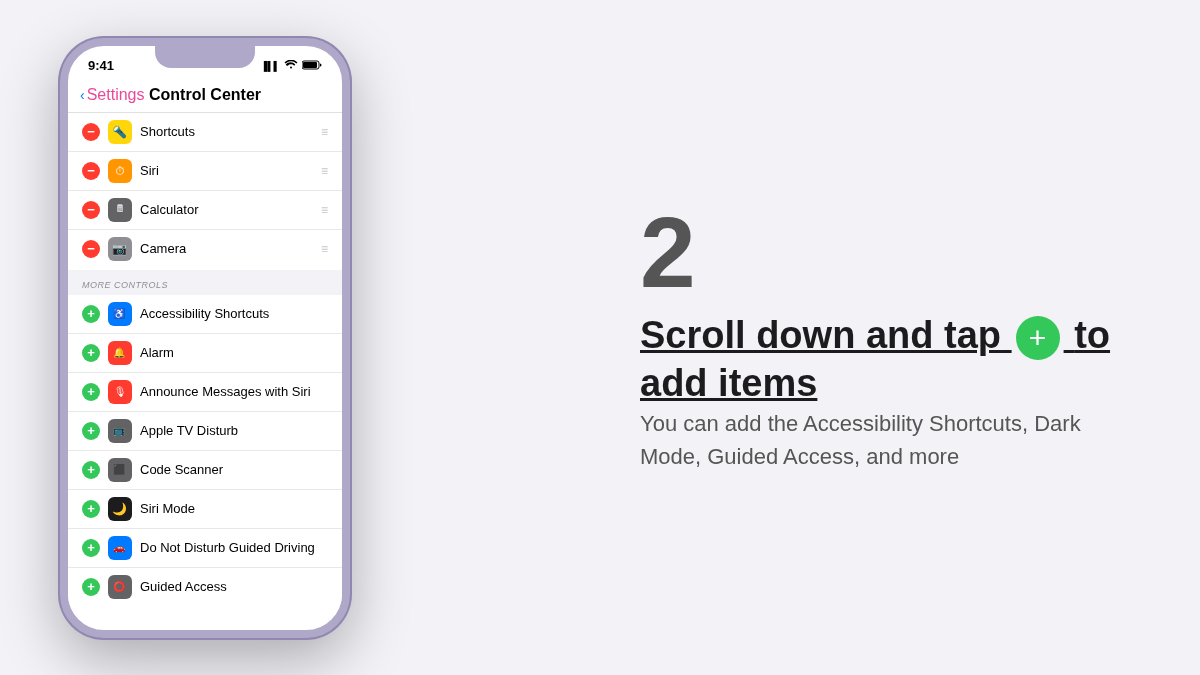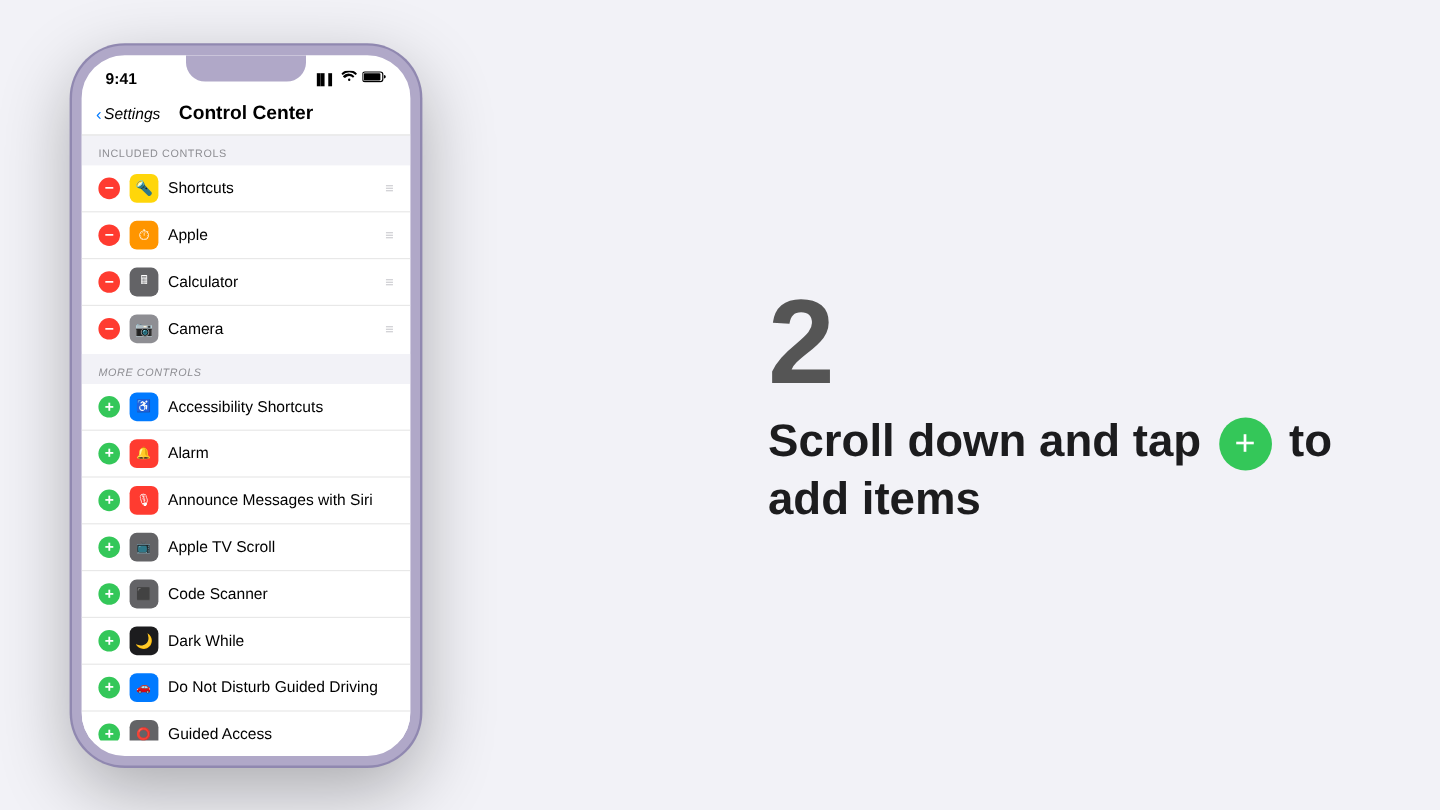--- a/index.html
+++ b/index.html
@@ -163,20 +163,21 @@
       font-weight: 700;
       color: #555;
       line-height: 1;
       margin-bottom: 10px;
     }
     .step-instruction {
       font-size: 38px;
       font-weight: 600;
       color: #1c1c1e;
       line-height: 1.25;
+      text-decoration: underline;
     }
     .step-instruction .green-plus-inline {
       display: inline-flex;
       align-items: center;
       justify-content: center;
       width: 44px;
       height: 44px;
       border-radius: 50%;
       background: #34c759;
       color: #fff;
@@ -221,41 +222,40 @@
               <rect x="1" y="2" width="14" height="6" rx="1" fill="#000"></rect>
               <path d="M18 3.5v3a1.5 1.5 0 000-3z" fill="#000"></path>
             </svg>
         </span>
       </div>
     </div>
 
     <div class="nav-bar">
       <div class="nav-back">
         <span style="color:#007aff;font-size:14px;">‹</span>
-        <span style="color:#000000;font-size:13px;font-style:italic;">Settings</span>
+        <span style="color:#ec4899;font-size:16px;">Settings</span>
       </div>
       <span class="nav-title">Control Center</span>
     </div>
 
     <div class="screen-content">
 
-      <div class="section-header">INCLUDED CONTROLS</div>
       <div class="list-section">
 
         <div class="list-item">
           <div class="minus-btn">−</div>
           <div class="item-icon bg-yellow">🔦</div>
           <span class="item-label">Shortcuts</span>
           <span class="drag-handle">≡</span>
         </div>
 
         <div class="list-item">
           <div class="minus-btn">−</div>
           <div class="item-icon bg-orange">⏱</div>
-          <span class="item-label">Apple</span>
+          <span class="item-label">Siri</span>
           <span class="drag-handle">≡</span>
         </div>
 
         <div class="list-item">
           <div class="minus-btn">−</div>
           <div class="item-icon bg-gray-dark" style="font-size:10px;">🖩</div>
           <span class="item-label">Calculator</span>
           <span class="drag-handle">≡</span>
         </div>
 
@@ -284,33 +284,33 @@
 
         <div class="list-item">
           <div class="plus-btn">+</div>
           <div class="item-icon bg-red" style="font-size:10px;">🎙</div>
           <span class="item-label">Announce Messages with Siri</span>
         </div>
 
         <div class="list-item">
           <div class="plus-btn">+</div>
           <div class="item-icon bg-gray-dark" style="font-size:10px;">📺</div>
-          <span class="item-label">Apple TV Scroll</span>
+          <span class="item-label">Apple TV Disturb</span>
         </div>
 
         <div class="list-item">
           <div class="plus-btn">+</div>
           <div class="item-icon bg-gray-dark" style="font-size:10px;">⬛</div>
           <span class="item-label">Code Scanner</span>
         </div>
 
         <div class="list-item">
           <div class="plus-btn">+</div>
           <div class="item-icon" style="background:#1c1c1e;">🌙</div>
-          <span class="item-label">Dark While</span>
+          <span class="item-label">Siri Mode</span>
         </div>
 
         <div class="list-item">
           <div class="plus-btn">+</div>
           <div class="item-icon bg-blue" style="font-size:10px;">🚗</div>
           <span class="item-label">Do Not Disturb Guided Driving</span>
         </div>
 
         <div class="list-item">
           <div class="plus-btn">+</div>
@@ -323,13 +323,14 @@
   </div>
 </div>
 
 <div class="right-content">
   <div class="step-number">2</div>
   <div class="step-instruction">
     <span>Scroll down and tap</span>
     <span class="green-plus-inline">+</span>
     <span>to add items</span>
   </div>
+  <div class="step-description">You can add the Accessibility Shortcuts, Dark Mode, Guided Access, and more</div>
 </div>
 
 </body></html>

